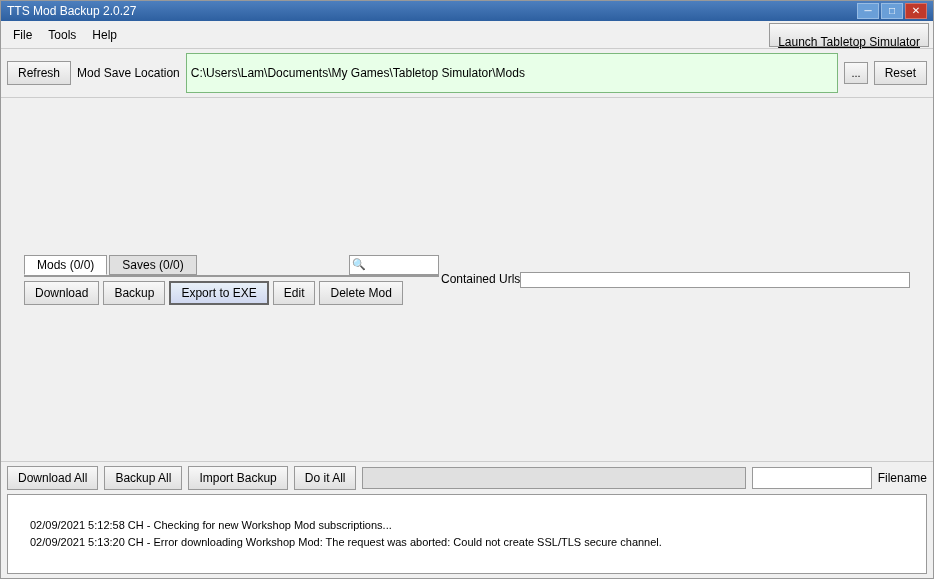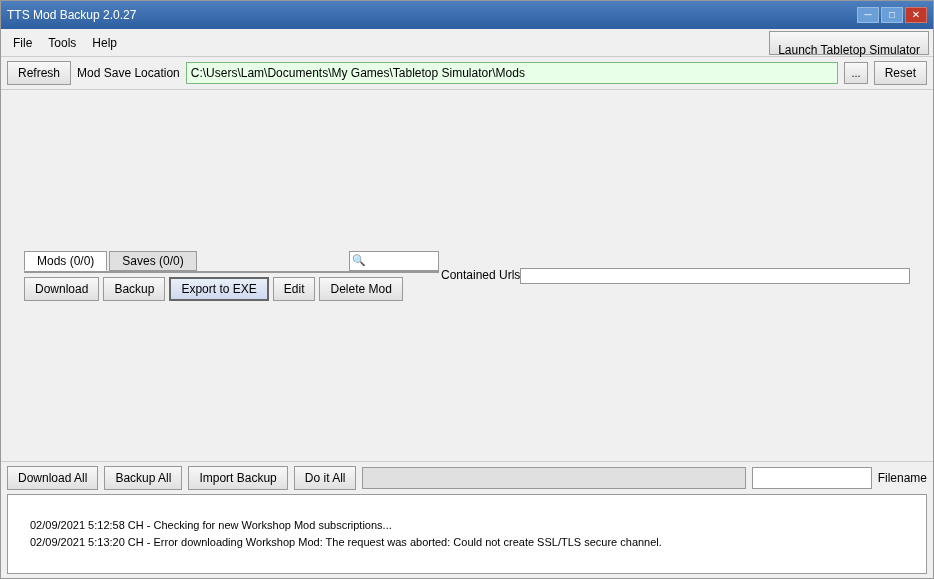--- a/index.html
+++ b/index.html
@@ -17,21 +17,21 @@
       height: 579px;
       background: #f0f0f0;
       border: 1px solid #999;
       display: flex;
       flex-direction: column;
     }
 
     .title-bar {
       background: linear-gradient(to bottom, #4d7fbe, #2d5fa0);
       color: white;
-      height: 28px;
+      height: 20px;
       display: flex;
       align-items: center;
       justify-content: space-between;
       padding: 0 6px;
       flex-shrink: 0;
     }
 
     .title-bar-text {
       font-size: 12px;
       font-weight: normal;
@@ -74,39 +74,40 @@
       padding: 2px 8px;
       cursor: pointer;
       font-size: 12px;
     }
 
     .launch-btn {
       margin-left: auto;
       padding: 11px 8px;
       font-size: 12px;
       cursor: pointer;
+      text-decoration: underline;
     }
 
     .toolbar {
       background: #f0f0f0;
       padding: 4px 6px;
       display: flex;
       align-items: center;
       gap: 6px;
       flex-shrink: 0;
       border-bottom: 1px solid #ccc;
     }
 
     .toolbar-label {
       font-size: 12px;
     }
 
     .path-input {
       flex: 1;
-      height: 22px;
+      height: 40px;
       border: 1px solid #7cb87c;
       background: #e8ffe8;
       padding: 0 4px;
       font-size: 12px;
       outline: none;
     }
 
     button {
       height: 24px;
       padding: 0 10px;

